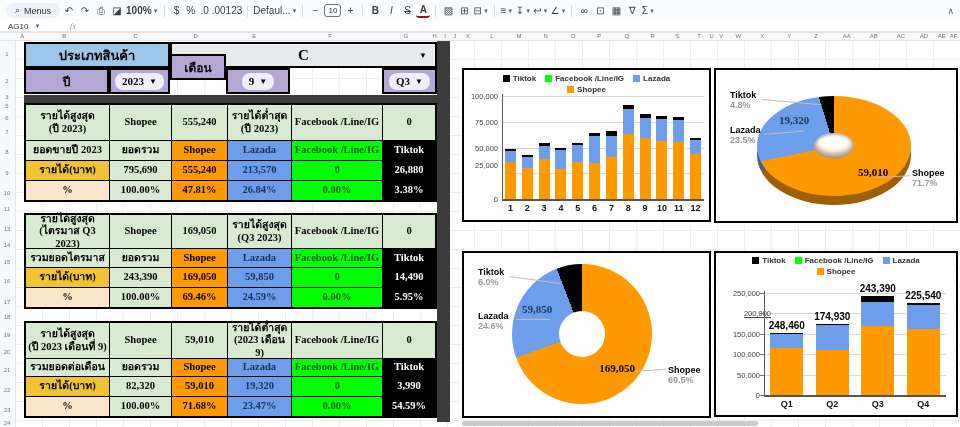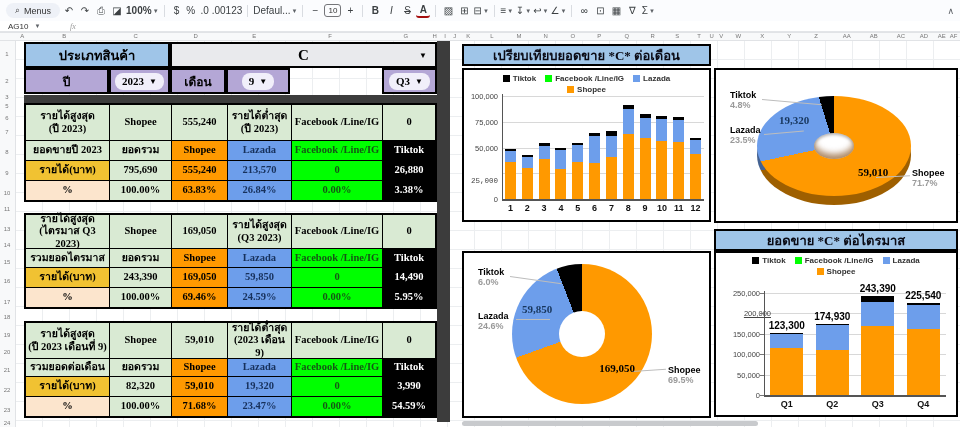--- a/index.html
+++ b/index.html
@@ -210,21 +210,21 @@
     <span class="darr" style="position:absolute;right:8px">▼</span>
   </div>
 
   <div class="selcell" style="left:8px;top:27px;width:85px;height:26px;background:#b4a7d6">ปี</div>
   <div class="selcell" style="left:93px;top:27px;width:61px;height:26px;background:#b4a7d6">
     <span class="pill">
         <span>2023</span>
         <span class="darr">▼</span>
       </span>
   </div>
-  <div class="selcell" style="left:154px;top:27px;width:56px;height:26px;background:#b4a7d6">เดือน</div>
+  <div class="selcell" style="left:154px;top:13px;width:56px;height:26px;background:#b4a7d6">เดือน</div>
   <div class="selcell" style="left:210px;top:27px;width:64px;height:26px;background:#b4a7d6">
     <span class="pill">
         <span>9</span>
         <span class="darr">▼</span>
       </span>
   </div>
   <div class="selcell" style="left:366px;top:27px;width:55px;height:26px;background:#b4a7d6">
     <span class="pill">
         <span>Q3</span>
         <span class="darr">▼</span>
@@ -247,21 +247,21 @@
       <span class="c-fb">Facebook /Line/IG</span>
       <span class="c-tk">Tiktok</span>
       <span class="c-gold">รายได้(บาท)</span>
       <span class="c-g">795,690</span>
       <span class="c-or">555,240</span>
       <span class="c-bl">213,570</span>
       <span class="c-fb">0</span>
       <span class="c-tk">26,880</span>
       <span class="c-cream">%</span>
       <span class="c-g">100.00%</span>
-      <span class="c-or">63.83%</span>
+      <span class="c-or">47.81%</span>
       <span class="c-bl">26.84%</span>
       <span class="c-fb">0.00%</span>
       <span class="c-tk">3.38%</span>
     </div>
     <div class="ptable" style="left: 8px; top: 172px; grid-template-columns: 83px 61px 55px 63px 90px 52px; grid-template-rows: 33px 18px 19px 19px;">
       <span class="c-g small">รายได้สูงสุด
 (ไตรมาส Q3 2023)</span>
       <span class="c-g">Shopee</span>
       <span class="c-g">169,050</span>
       <span class="c-g small">รายได้สูงสุด
@@ -308,21 +308,20 @@
       <span class="c-bl">19,320</span>
       <span class="c-fb">0</span>
       <span class="c-tk">3,990</span>
       <span class="c-cream">%</span>
       <span class="c-g">100.00%</span>
       <span class="c-or">71.68%</span>
       <span class="c-bl">23.47%</span>
       <span class="c-fb">0.00%</span>
       <span class="c-tk">54.59%</span>
     </div>
-    <div class="ctitle" style="left: 446px; top: 3px; width: 249px; height: 22px;">เปรียบเทียบยอดขาย *C* ต่อเดือน</div>
     <div class="cbody" style="left: 446px; top: 27px; width: 249px; height: 154px;">
       <div class="legend" style="top: 3px; padding: 0px 24px;">
         <span class="li">
           <span class="sw" style="background: rgb(0, 0, 0);"></span>
           <span>Tiktok</span>
         </span>
         <span class="li">
           <span class="sw" style="background: rgb(0, 255, 0);"></span>
           <span>Facebook /Line/IG</span>
         </span>
@@ -335,21 +334,21 @@
           <span>Shopee</span>
         </span>
       </div>
       <div class="gl" style="left: 38px; width: 202px; top: 26px;"></div>
       <span class="ylab" style="right: 211px; top: 22px;">100,000</span>
       <div class="gl" style="left: 38px; width: 202px; top: 51.75px;"></div>
       <span class="ylab" style="right: 211px; top: 47.75px;">75,000</span>
       <div class="gl" style="left: 38px; width: 202px; top: 77.5px;"></div>
       <span class="ylab" style="right: 211px; top: 73.5px;">50,000</span>
       <div class="gl" style="left: 38px; width: 202px; top: 103.25px;"></div>
-      <span class="ylab" style="right: 211px; top: 107px; font-family: Liberation Mono, monospace;">25,000</span>
+      <span class="ylab" style="right: 211px; top: 91px;">25,000</span>
       <span class="ylab" style="right: 211px; top: 125px;">0</span>
       <div class="axis" style="left: 38px; top: 24px; width: 1px; height: 106px;"></div>
       <div class="axis" style="left: 38px; top: 129px; width: 202px; height: 1.5px;"></div>
       <div class="barseg" style="left: 40.9167px; top: 91.92px; width: 11px; height: 37.08px; background: rgb(255, 153, 0);"></div>
       <div class="barseg" style="left: 40.9167px; top: 80.59px; width: 11px; height: 11.33px; background: rgb(109, 158, 235);"></div>
       <div class="barseg" style="left: 40.9167px; top: 78.53px; width: 11px; height: 2.06px; background: rgb(0, 0, 0);"></div>
       <span class="xlab" style="left: 38px; width: 16.8333px; top: 133px;">1</span>
       <div class="barseg" style="left: 57.75px; top: 98.1px; width: 11px; height: 30.9px; background: rgb(255, 153, 0);"></div>
       <div class="barseg" style="left: 57.75px; top: 87.285px; width: 11px; height: 10.815px; background: rgb(109, 158, 235);"></div>
       <div class="barseg" style="left: 57.75px; top: 85.225px; width: 11px; height: 2.06px; background: rgb(0, 0, 0);"></div>
@@ -419,21 +418,20 @@
       <div class="leader" style="left: 46px; top: 23px; width: 52px; transform: rotate(8deg);"></div>
       <span class="pname" style="left: 14px; top: 58px;">Lazada</span>
       <span class="ppct" style="left: 14px; top: 68px;">24.6%</span>
       <div class="leader" style="left: 52px; top: 66px; width: 34px; transform: rotate(0deg);"></div>
       <span class="pname" style="left: 204px; top: 112px;">Shopee</span>
       <span class="ppct" style="left: 204px; top: 122px;">69.5%</span>
       <div class="leader" style="left: 168px; top: 118px; width: 34px; transform: rotate(-4deg);"></div>
       <span class="pval navy" style="left: 38px; top: 50px; width: 70px;">59,850</span>
       <span class="pval" style="left: 118px; top: 109px; width: 70px;">169,050</span>
     </div>
-    <div class="ctitle" style="left: 698px; top: 188px; width: 244px; height: 22px;">ยอดขาย *C* ต่อไตรมาส</div>
     <div class="cbody" style="left: 698px; top: 210px; width: 244px; height: 166px;">
       <div class="legend" style="top: 2px; padding: 0px 24px;">
         <span class="li">
           <span class="sw" style="background: rgb(0, 0, 0);"></span>
           <span>Tiktok</span>
         </span>
         <span class="li">
           <span class="sw" style="background: rgb(0, 255, 0);"></span>
           <span>Facebook /Line/IG</span>
         </span>
@@ -462,21 +460,21 @@
       <span class="ylab" style="right: 196px; top: 117.6px;">50,000</span>
       <div class="tick" style="left: 44px; top: 121.6px;"></div>
       <span class="ylab" style="right: 196px; top: 138px;">0</span>
       <div class="tick" style="left: 44px; top: 142px;"></div>
       <div class="axis" style="left: 48px; top: 38px; width: 1px; height: 105px;"></div>
       <div class="axis" style="left: 48px; top: 142px; width: 182px; height: 1.5px;"></div>
       <div class="barseg" style="left: 54.25px; top: 95.488px; width: 33px; height: 46.512px; background: rgb(255, 153, 0);"></div>
       <div class="barseg" style="left: 54.25px; top: 81.208px; width: 33px; height: 14.28px; background: rgb(109, 158, 235);"></div>
       <div class="barseg" style="left: 54.25px; top: 80.0534px; width: 33px; height: 1.15464px; background: rgb(0, 0, 0);"></div>
       <span class="xlab" style="left: 48px; width: 45.5px; top: 146px;">Q1</span>
-      <span class="total" style="left: 40px; width: 61.5px; top: 67.0534px;">123,300</span>
+      <span class="total" style="left: 40px; width: 61.5px; top: 67.0534px;">248,460</span>
       <div class="barseg" style="left: 99.75px; top: 97.12px; width: 33px; height: 44.88px; background: rgb(255, 153, 0);"></div>
       <div class="barseg" style="left: 99.75px; top: 72.2606px; width: 33px; height: 24.8594px; background: rgb(109, 158, 235);"></div>
       <div class="barseg" style="left: 99.75px; top: 70.6286px; width: 33px; height: 1.632px; background: rgb(0, 0, 0);"></div>
       <span class="xlab" style="left: 93.5px; width: 45.5px; top: 146px;">Q2</span>
       <span class="total" style="left: 85.5px; width: 61.5px; top: 57.6286px;">174,930</span>
       <div class="barseg" style="left: 145.25px; top: 73.0276px; width: 33px; height: 68.9724px; background: rgb(255, 153, 0);"></div>
       <div class="barseg" style="left: 145.25px; top: 48.6088px; width: 33px; height: 24.4188px; background: rgb(109, 158, 235);"></div>
       <div class="barseg" style="left: 145.25px; top: 42.6969px; width: 33px; height: 5.91192px; background: rgb(0, 0, 0);"></div>
       <span class="xlab" style="left: 139px; width: 45.5px; top: 146px;">Q3</span>
       <span class="total" style="left: 131px; width: 61.5px; top: 29.6969px;">243,390</span>

